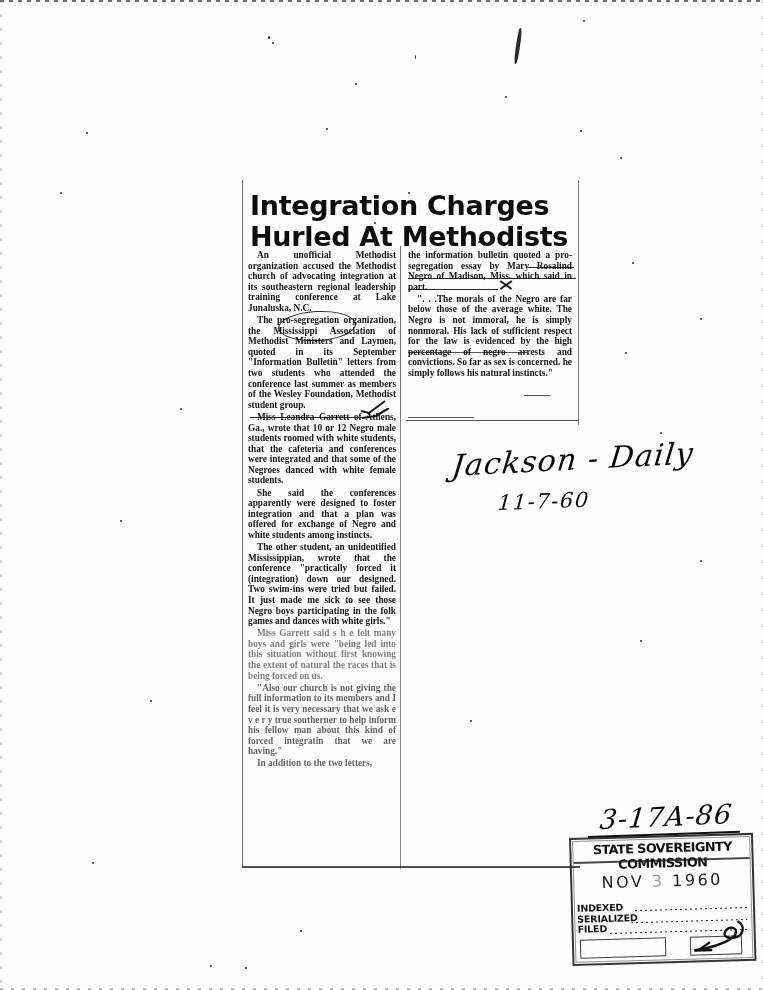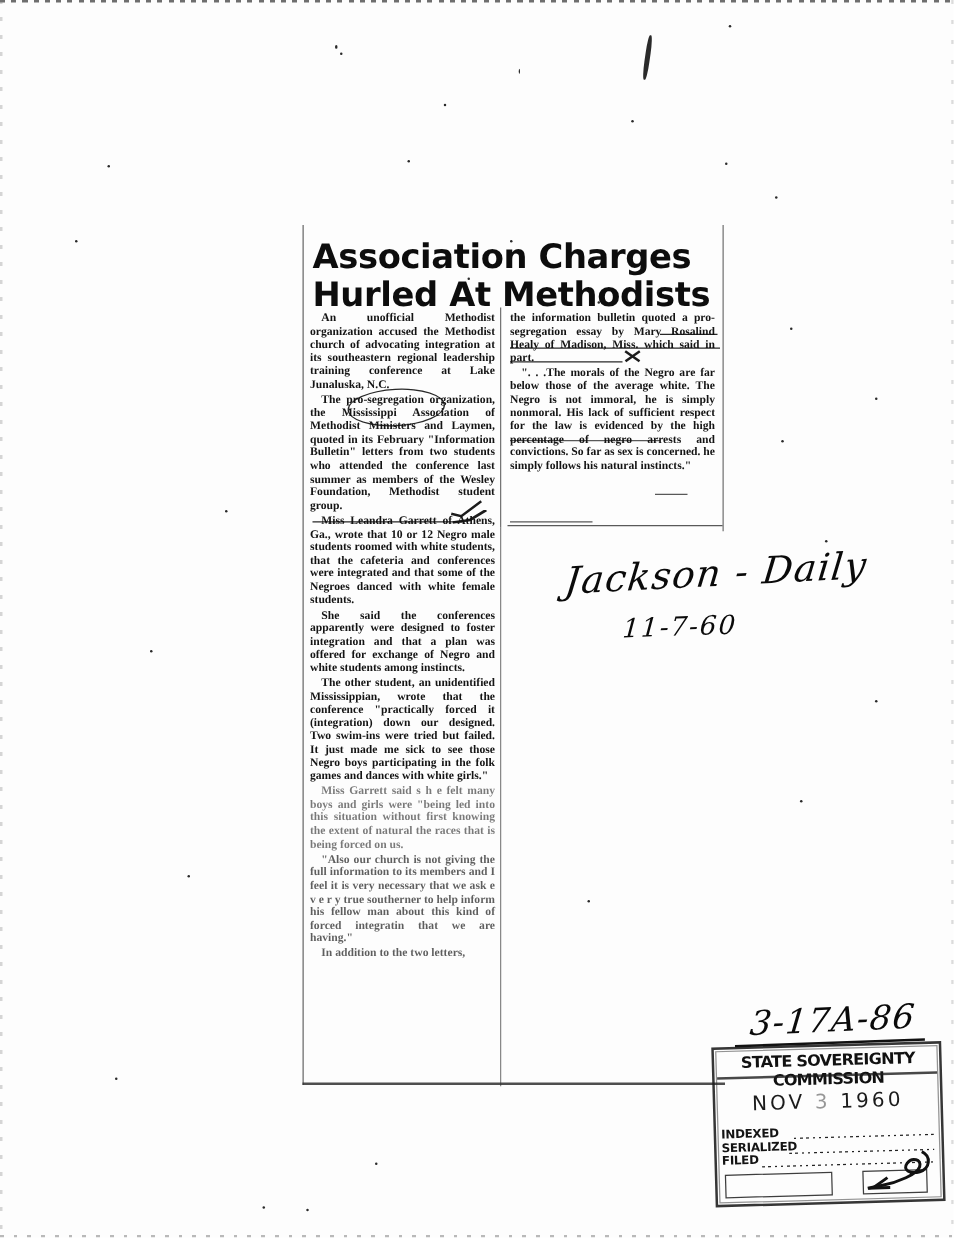--- a/index.html
+++ b/index.html
@@ -258,37 +258,37 @@
   <div id="clipping">
 
     <div class="clip-rule-left"></div>
     <div class="clip-rule-mid"></div>
     <div class="clip-rule-right"></div>
     <div class="clip-rule-col1-right"></div>
     <div class="clip-rule-bottom"></div>
     <div class="clip-rule-col2-bottom"></div>
 
     <h1 id="headline">
-      <span>Association Charges</span>
+      <span>Integration Charges</span>
       <span class="l2">Hurled At Methodists</span>
     </h1>
 
     <div class="col" id="col1">
       <p>An unofficial Methodist organization accused the Methodist church of advocating integration at its southeastern regional leadership training conference at Lake Junaluska, N.C.</p>
-      <p>The pro-segregation organization, the Mississippi Association of Methodist Ministers and Laymen, quoted in its February "Information Bulletin" letters from two students who attended the conference last summer as members of the Wesley Foundation, Methodist student group.</p>
+      <p>The pro-segregation organization, the Mississippi Association of Methodist Ministers and Laymen, quoted in its September "Information Bulletin" letters from two students who attended the conference last summer as members of the Wesley Foundation, Methodist student group.</p>
       <p>Miss Leandra Garrett of Athens, Ga., wrote that 10 or 12 Negro male students roomed with white students, that the cafeteria and conferences were integrated and that some of the Negroes danced with white female students.</p>
       <p>She said the conferences apparently were designed to foster integration and that a plan was offered for exchange of Negro and white students among instincts.</p>
       <p>The other student, an unidentified Mississippian, wrote that the conference "practically forced it (integration) down our designed. Two swim-ins were tried but failed. It just made me sick to see those Negro boys participating in the folk games and dances with white girls."</p>
       <p class="faded">Miss Garrett said s h e felt many boys and girls were "being led into this situation without first knowing the extent of natural the races that is being forced on us.</p>
       <p class="faded2">"Also our church is not giving the full information to its members and I feel it is very necessary that we ask e v e r y true southerner to help inform his fellow man about this kind of forced integratin that we are having."</p>
       <p class="faded2">In addition to the two letters,</p>
     </div>
 
     <div class="col" id="col2">
-      <p style="text-indent:0">the information bulletin quoted a pro-segregation essay by Mary Rosalind Healy of Madison, Miss. which said in part.</p>
+      <p style="text-indent:0">the information bulletin quoted a pro-segregation essay by Mary Rosalind Negro of Madison, Miss. which said in part.</p>
       <p>". . .The morals of the Negro are far below those of the average white. The Negro is not immoral, he is simply nonmoral. His lack of sufficient respect for the law is evidenced by the high percentage of negro arrests and convictions. So far as sex is concerned. he simply follows his natural instincts."</p>
     </div>
 
     <div class="circle-mark" style="left:38px;top:139px;width:76px;height:28px;border-width:1.2px;transform:rotate(-3deg);"></div>
     <div class="ul-mark" style="left:10px;top:245px;width:120px;"></div>
     <div class="check-mark" style="left:120px;top:228px;width:26px;height:14px;">
       <svg width="26" height="14" viewBox="0 0 26 14">
         <path d="M1 11 L9 13 L25 1" stroke="#111" stroke-width="2" fill="none"></path>
       </svg>
     </div>

